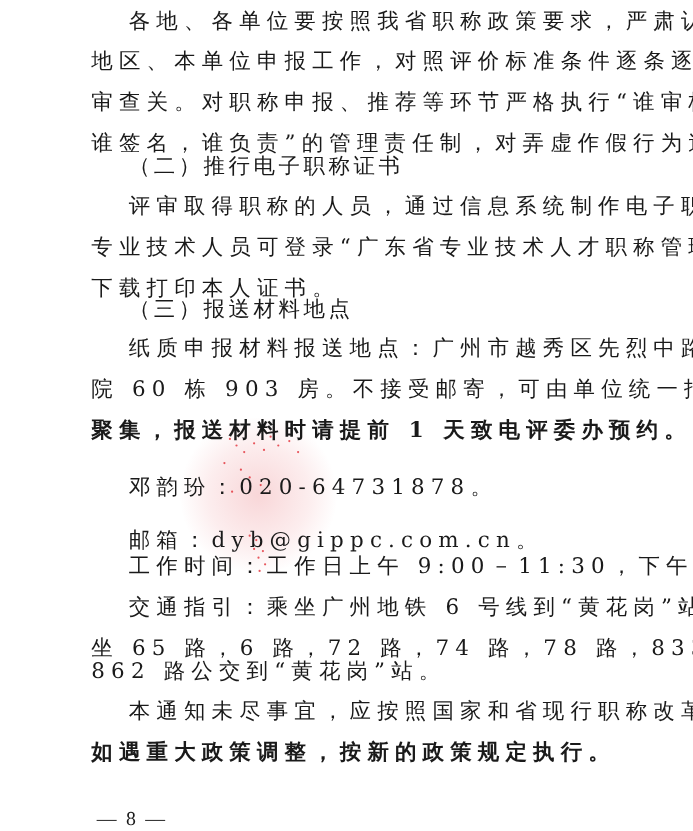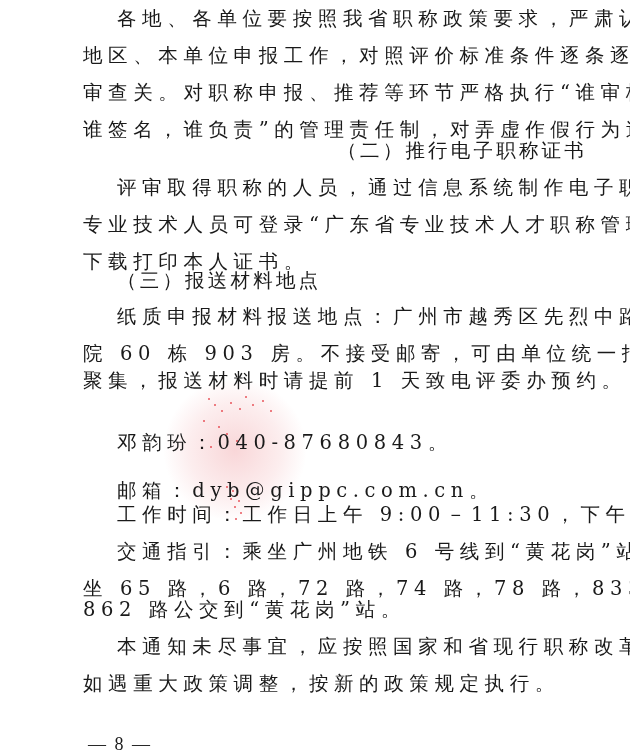--- a/index.html
+++ b/index.html
@@ -58,38 +58,38 @@
     <span class="speck" style="left:234px;top:506px"></span>
     <span class="speck" style="left:240px;top:512px"></span>
     <span class="speck" style="left:235px;top:518px"></span>
   </div>
 
   <div class="line indent" style="top:6px;">各地、各单位要按照我省职称政策要求，严肃认真做好本</div>
   <div class="line" style="top:43px;">地区、本单位申报工作，对照评价标准条件逐条逐项把好资格</div>
   <div class="line" style="top:80px;">审查关。对职称申报、推荐等环节严格执行“谁审核、谁签名；</div>
   <div class="line" style="top:117px;">谁签名，谁负责”的管理责任制，对弄虚作假行为追究责任。</div>
 
-  <div class="line heading" style="top:138px;text-align:right;">（二）推行电子职称证书</div>
+  <div class="line heading" style="top:138px;">（二）推行电子职称证书</div>
 
   <div class="line indent" style="top:175px;">评审取得职称的人员，通过信息系统制作电子职称证书。</div>
   <div class="line" style="top:212px;">专业技术人员可登录“广东省专业技术人才职称管理系统”自行</div>
   <div class="line heading" style="top:268px;">（三）报送材料地点</div>
 
   <div class="line" style="top:249px;">下载打印本人证书。</div>
 
   <div class="line indent" style="top:304px;">纸质申报材料报送地点：广州市越秀区先烈中路 100 号大</div>
   <div class="line" style="top:341px;">院 60 栋 903 房。不接受邮寄，可由单位统一报送。为避免人员</div>
-  <div class="line" style="top:368px;">聚集，报送材料时请提前 1 天致电评委办预约。</div>
+  <div class="line" style="top:378px;font-weight:bold;">聚集，报送材料时请提前 1 天致电评委办预约。</div>
 
 
-  <div class="line indent" style="top:430px;">邓韵玢：040-87680843。</div>
+  <div class="line indent" style="top:430px;">邓韵玢：020-64731878。</div>
   <div class="line indent" style="top:478px;">邮箱：dyb@gippc.com.cn。</div>
   <div class="line indent" style="top:502px;">工作时间：工作日上午 9:00－11:30，下午 2:00－5:00。</div>
 
   <div class="line indent" style="top:539px;">交通指引：乘坐广州地铁 6 号线到“黄花岗”站 A 出口；乘</div>
   <div class="line" style="top:576px;">坐 65 路，6 路，72 路，74 路，78 路，833 路，85 路，862B 路，</div>
   <div class="line" style="top:597px;">862 路公交到“黄花岗”站。</div>
 
   <div class="line indent" style="top:634px;">本通知未尽事宜，应按照国家和省现行职称改革政策执行。</div>
-  <div class="line" style="top:671px;">如遇重大政策调整，按新的政策规定执行。</div>
+  <div class="line" style="top:671px;font-weight:bold;">如遇重大政策调整，按新的政策规定执行。</div>
 
   <div class="page-number">— 8 —</div>
 </div>
 
 </body></html>

